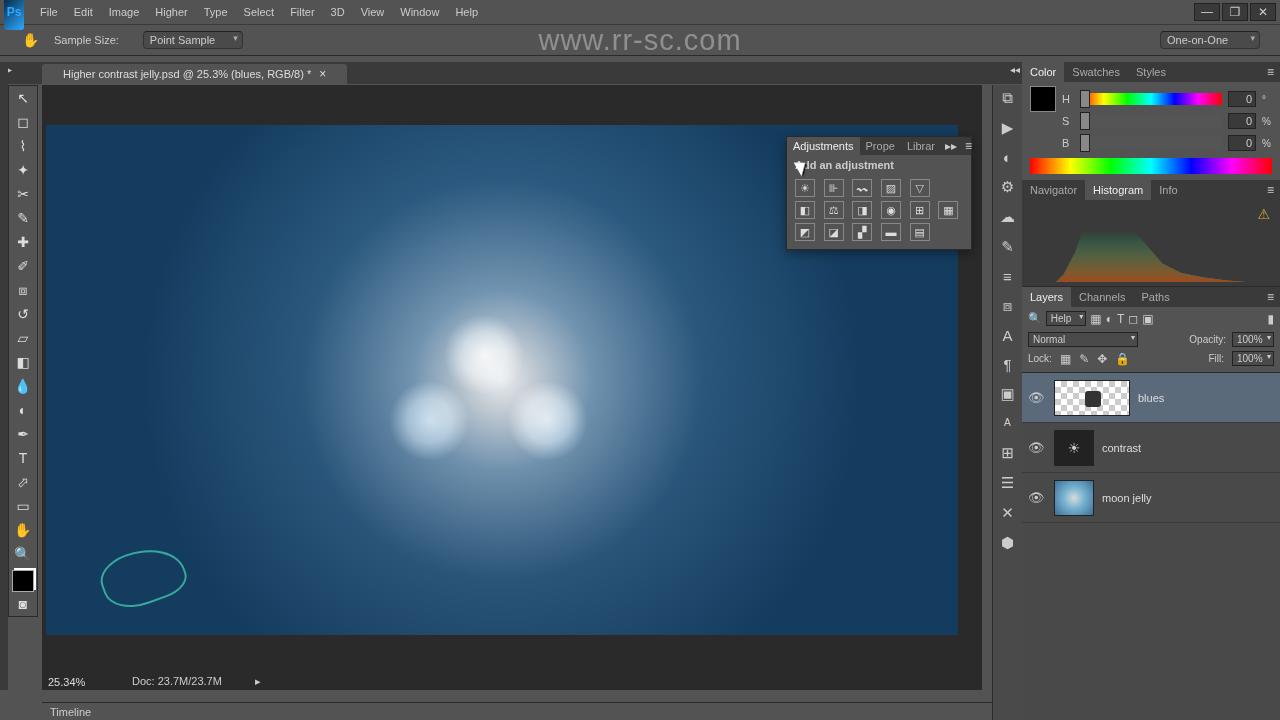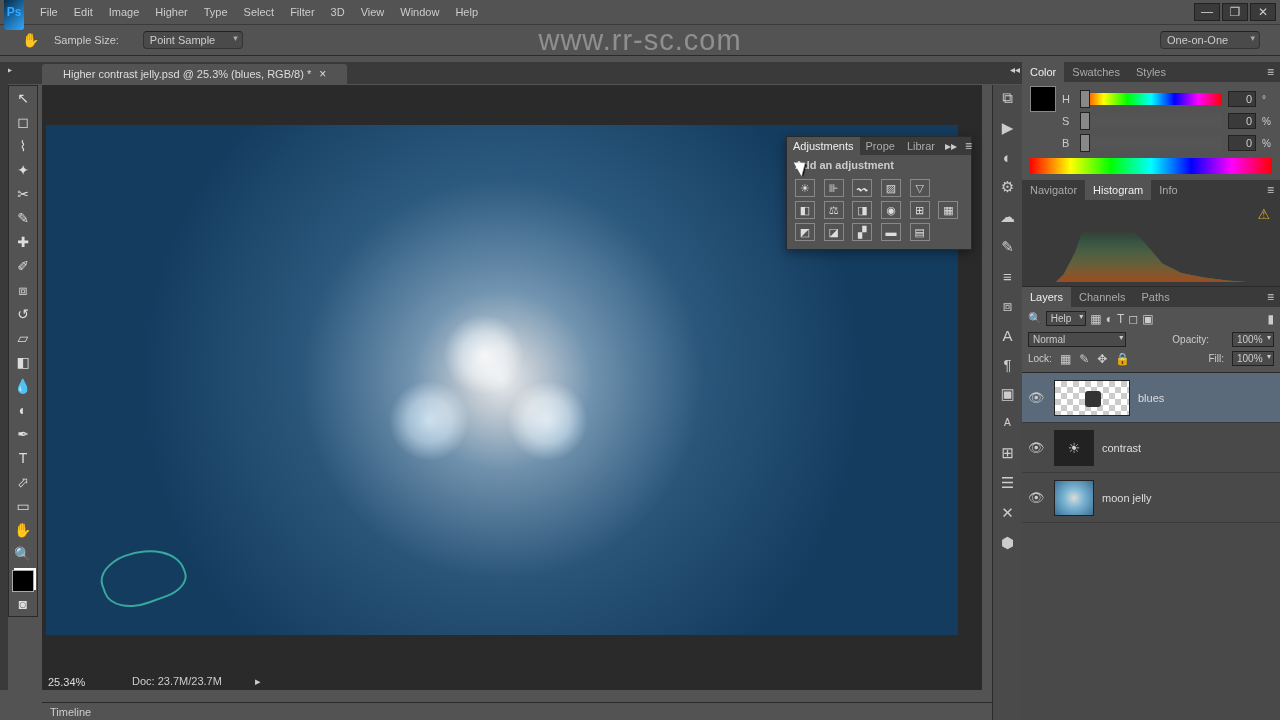--- a/index.html
+++ b/index.html
@@ -77,21 +77,21 @@
 .histo { height: 86px; background: #3a3a3a; display: flex; align-items: flex-end; justify-content: center; padding: 4px; position: relative; }
 .histo-bars { width: 190px; height: 74px; background:
   linear-gradient(to top, rgba(255,0,0,.6), transparent 60%),
   linear-gradient(to top, rgba(0,255,0,.6), transparent 70%),
   linear-gradient(to top, rgba(0,100,255,.7), transparent 65%);
   clip-path: polygon(0 100%, 4% 90%, 10% 60%, 14% 30%, 18% 10%, 24% 15%, 30% 5%, 38% 25%, 46% 45%, 56% 75%, 66% 88%, 78% 94%, 90% 98%, 100% 100%); }
 .histo .warn { position: absolute; right: 10px; top: 6px; color: #d4b03a; font-size: 14px; }
 
 .layers-panel { flex: 1; display: flex; flex-direction: column; border-top: 1px solid #2a2a2a; }
 .layer-controls { padding: 4px 6px; display: flex; align-items: center; gap: 4px; }
-.layer-controls2 { padding: 2px 6px; display: flex; align-items: center; gap: 23px; }
+.layer-controls2 { padding: 2px 6px; display: flex; align-items: center; gap: 6px; }
 .layer-controls3 { padding: 2px 6px; display: flex; align-items: center; gap: 8px; border-bottom: 1px solid #2a2a2a; padding-bottom: 6px; }
 .small-dd { background: #4a4a4a; border: 1px solid #222; padding: 1px 14px 1px 4px; position: relative; font-size: 10px; }
 .small-dd::after { content: "▾"; position: absolute; right: 2px; top: 0; font-size: 8px; }
 .spacer { flex: 1; }
 .lbl { font-size: 10px; }
 .ic { font-size: 12px; }
 .layer-list { flex: 1; background: #494949; overflow: auto; }
 .layer-row { display: flex; align-items: center; height: 50px; border-bottom: 1px solid #3a3a3a; padding: 0 6px; }
 .layer-row.sel { background: #5a6a7b; }
 .eye { width: 18px; font-size: 13px; }

